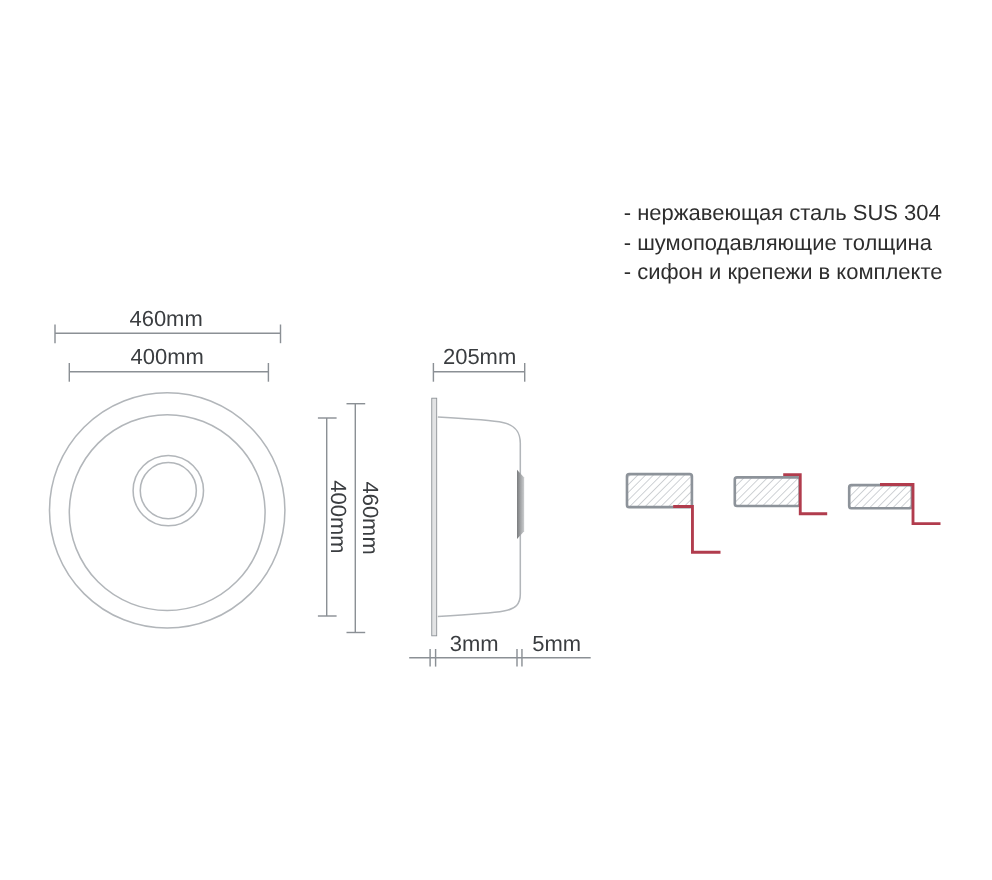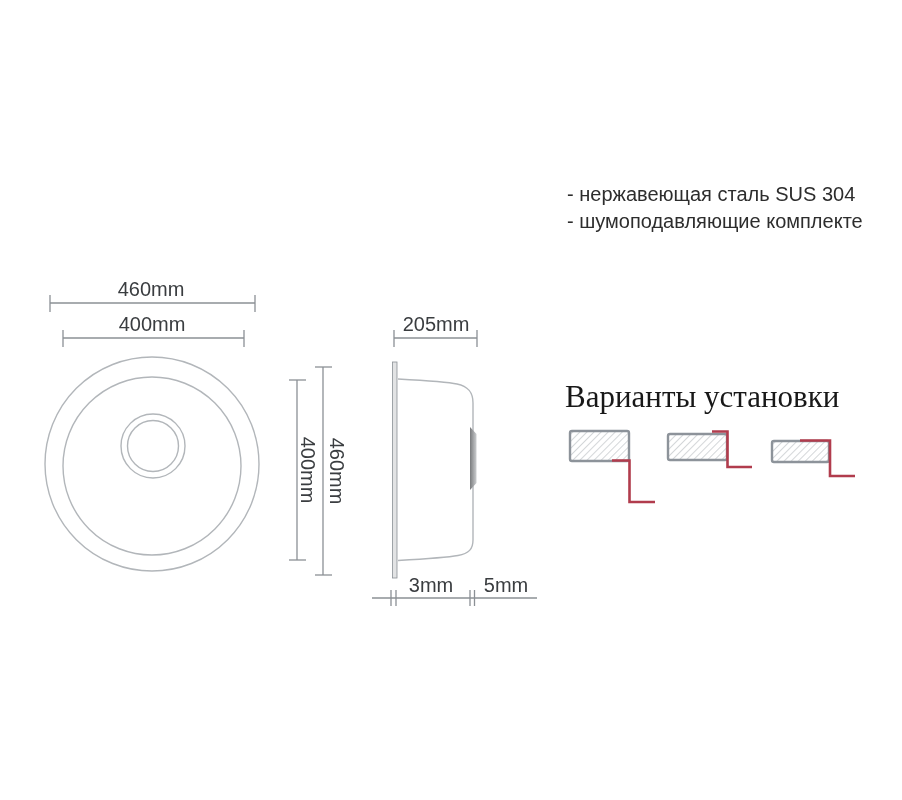--- a/index.html
+++ b/index.html
@@ -46,24 +46,24 @@
     font-size:31px;color:var(--title-text);white-space:nowrap;
   }
 </style>
 </head>
 <body>
 
 <div class="canvas">
 
   <div class="spec-list">
     <div>- нержавеющая сталь SUS 304</div>
-    <div>- шумоподавляющие комплекте</div>
+    <div>- шумоподавляющие толщина</div>
+    <div>- сифон и крепежи в комплекте</div>
   </div>
 
-  <div class="install-title">Варианты установки</div>
 
   <svg class="drawing" width="902" height="800" viewBox="0 0 902 800">
     <defs>
       <pattern id="hatch" patternUnits="userSpaceOnUse" width="5" height="5" patternTransform="rotate(45)">
         <line x1="0" y1="0" x2="0" y2="5" stroke="var(--hatch-line)" stroke-width="1.2"></line>
       </pattern>
       <linearGradient id="drainGrad" x1="0" y1="0" x2="1" y2="0">
         <stop offset="0" style="stop-color:var(--drain-dark)"></stop>
         <stop offset="1" style="stop-color:var(--drain-light)"></stop>
       </linearGradient>

